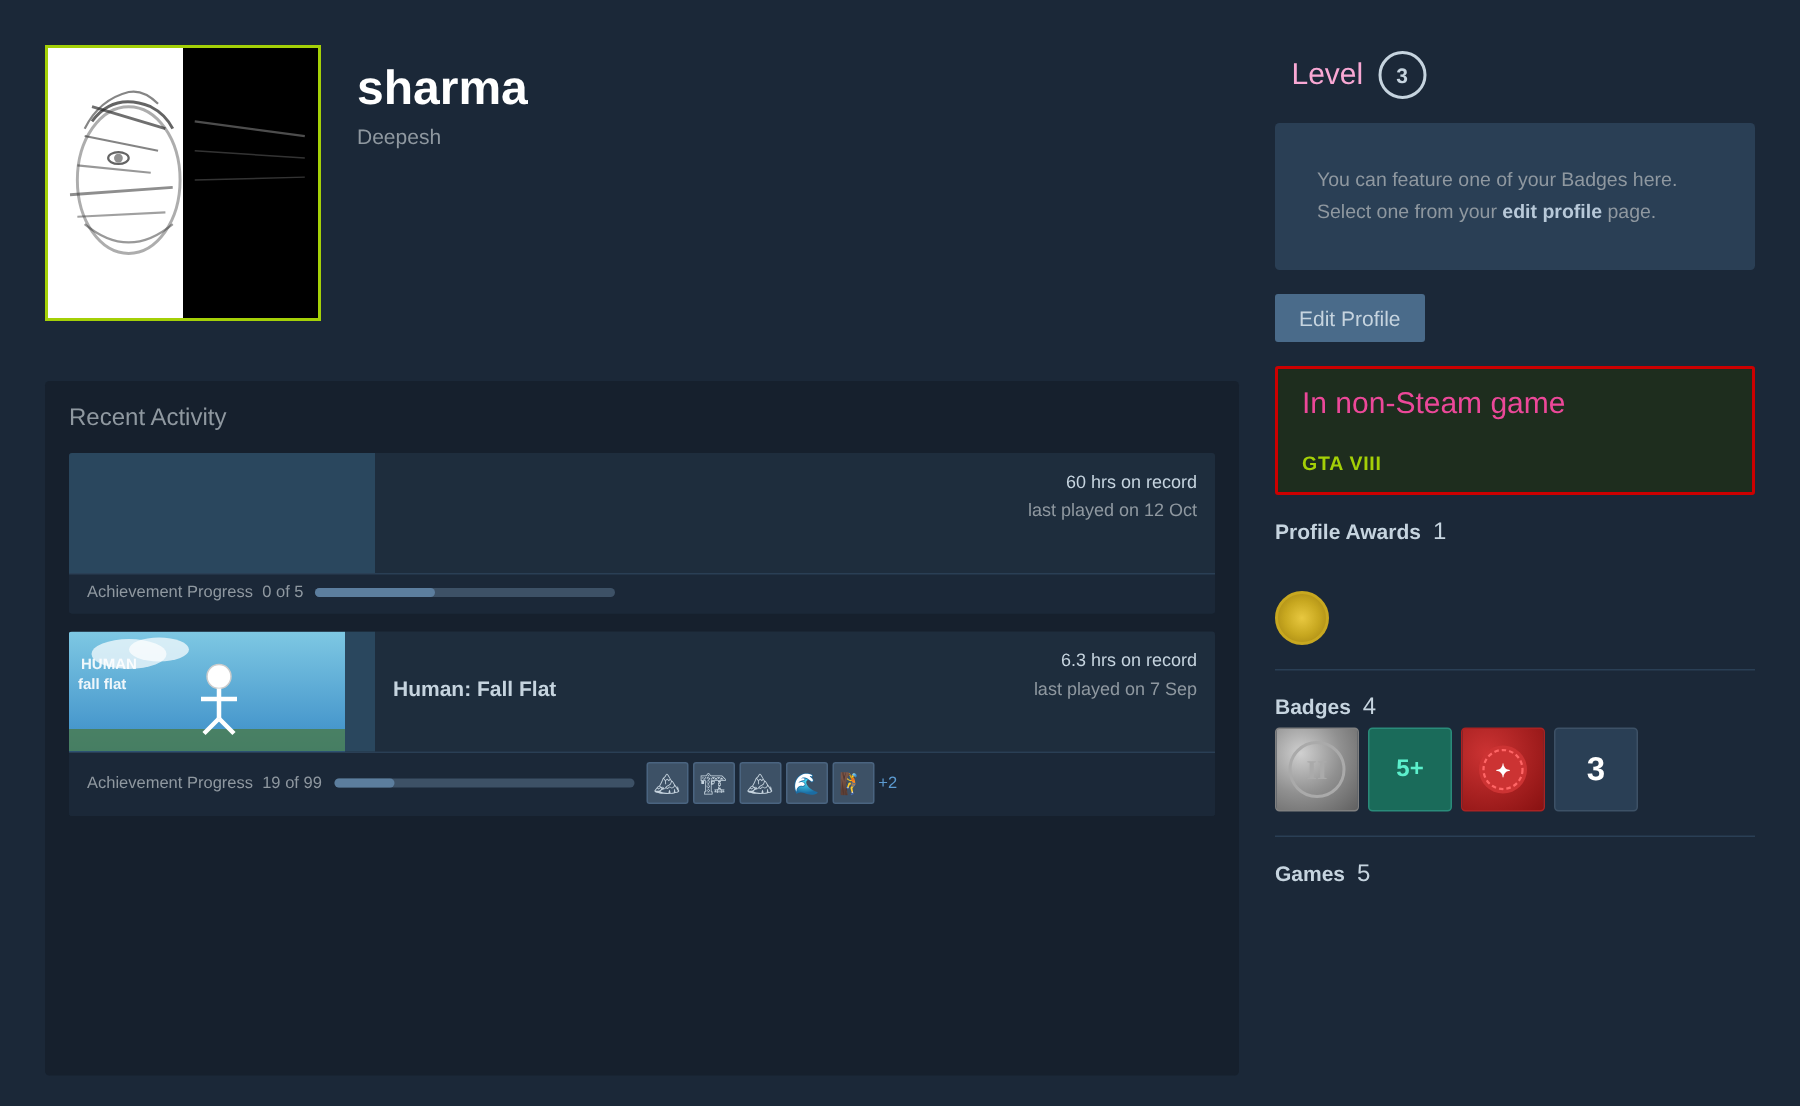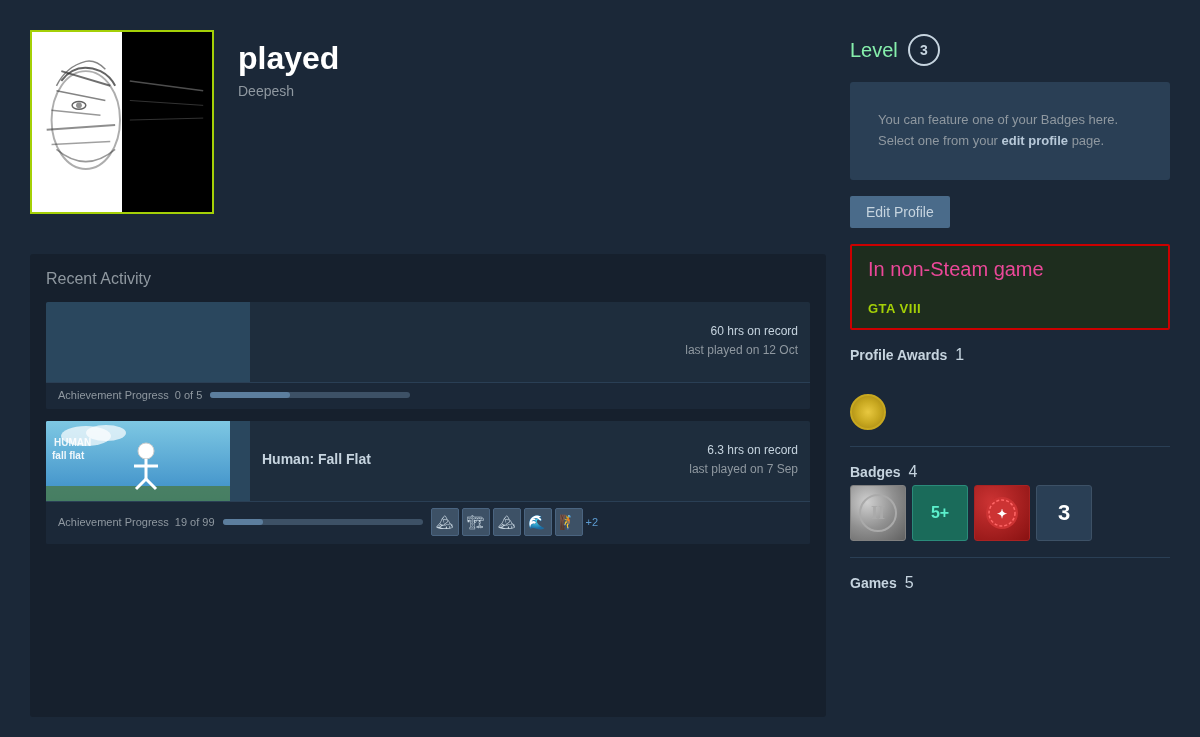--- a/index.html
+++ b/index.html
@@ -128,21 +128,21 @@
     .activity-game-name {
       font-size: 14px;
       color: #c6d4df;
       font-weight: bold;
       margin-bottom: 4px;
     }
 
     .activity-stats {
       position: absolute;
       right: 12px;
-      top: 20px;
+      top: 10px;
       text-align: right;
       font-size: 12px;
       color: #8f98a0;
       line-height: 1.6;
     }
 
     .activity-stats .hrs {
       color: #c6d4df;
     }
 
@@ -212,22 +212,23 @@
 
     .level-row {
       display: flex;
       align-items: center;
       gap: 10px;
       padding-top: 4px;
     }
 
     .level-text {
       font-size: 20px;
-      color: #86efac;
+      color: #f9a8d4;
       font-weight: normal;
+      margin-left: 11px;
     }
 
     .level-badge {
       width: 32px;
       height: 32px;
       border: 2px solid #c6d4df;
       border-radius: 50%;
       display: flex;
       align-items: center;
       justify-content: center;
@@ -415,21 +416,21 @@
           <path d="M25 55 Q35 35 55 30 Q65 28 75 38" fill="none" stroke="#333" stroke-width="1.5" opacity="0.6"></path>
 
           <path d="M25 120 Q55 145 85 120" fill="none" stroke="#333" stroke-width="1.5" opacity="0.5"></path>
 
           <line x1="100" y1="50" x2="175" y2="60" stroke="#fff" stroke-width="1.5" opacity="0.3"></line>
           <line x1="100" y1="70" x2="175" y2="75" stroke="#fff" stroke-width="1" opacity="0.2"></line>
           <line x1="100" y1="90" x2="175" y2="88" stroke="#fff" stroke-width="1" opacity="0.2"></line>
         </svg>
       </div>
       <div class="profile-info">
-        <span class="profile-name">played</span>
+        <span class="profile-name">sharma</span>
         <span class="profile-realname">Deepesh</span>
       </div>
     </div>
 
     <div class="recent-activity-section">
       <div class="section-title">Recent Activity</div>
 
       <div class="activity-item">
         <div class="activity-item-inner">
           <div class="game-thumbnail">

